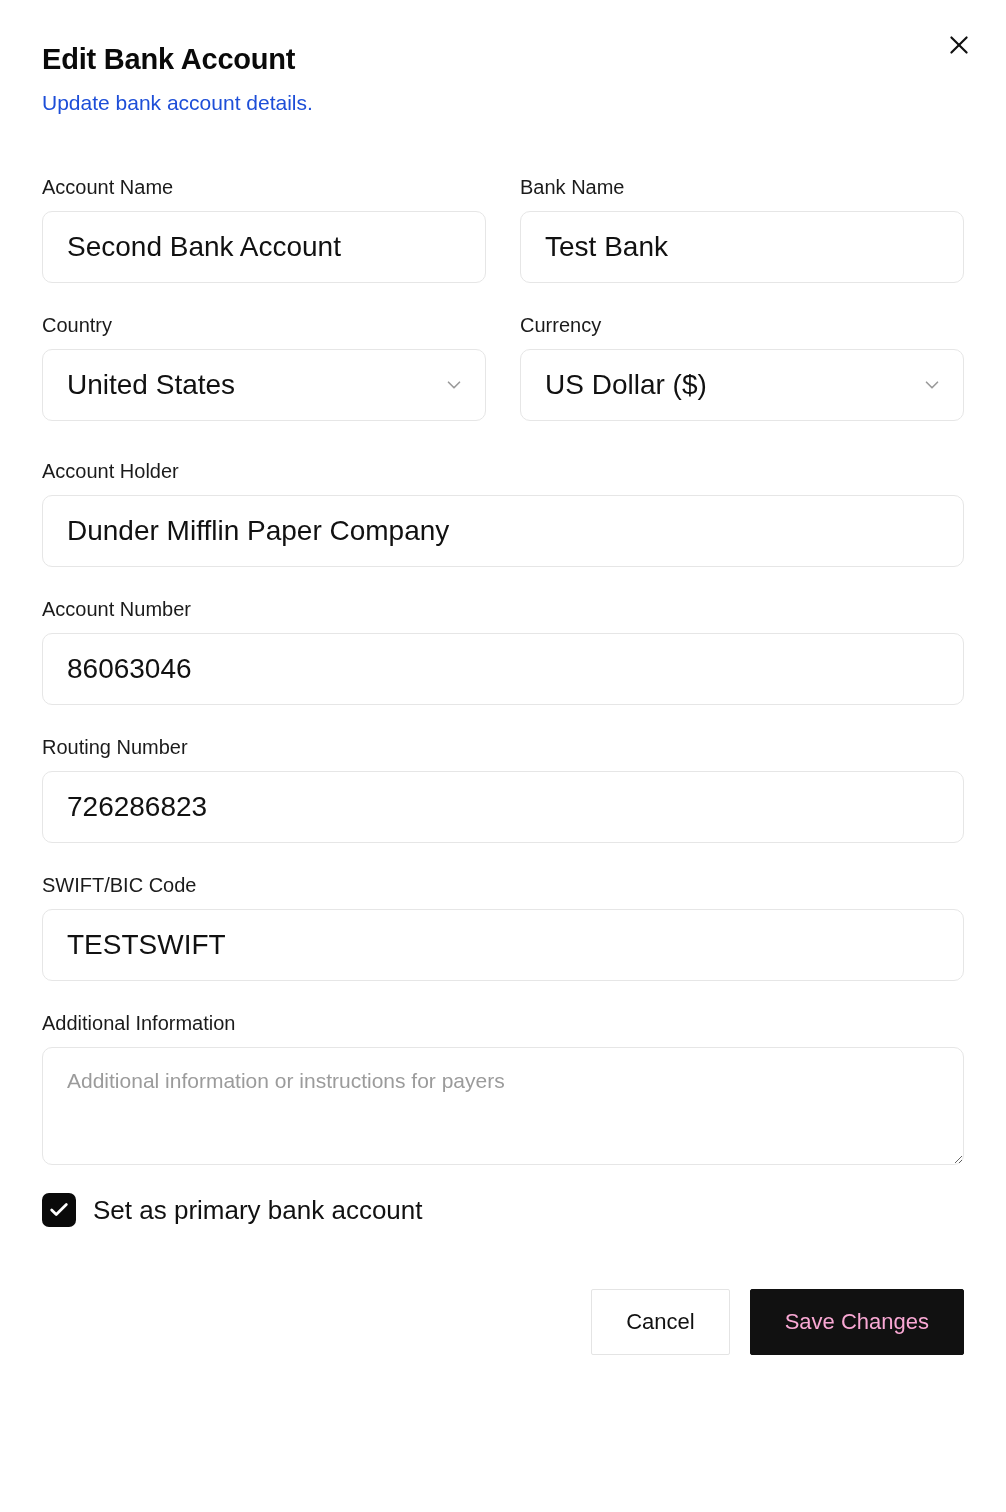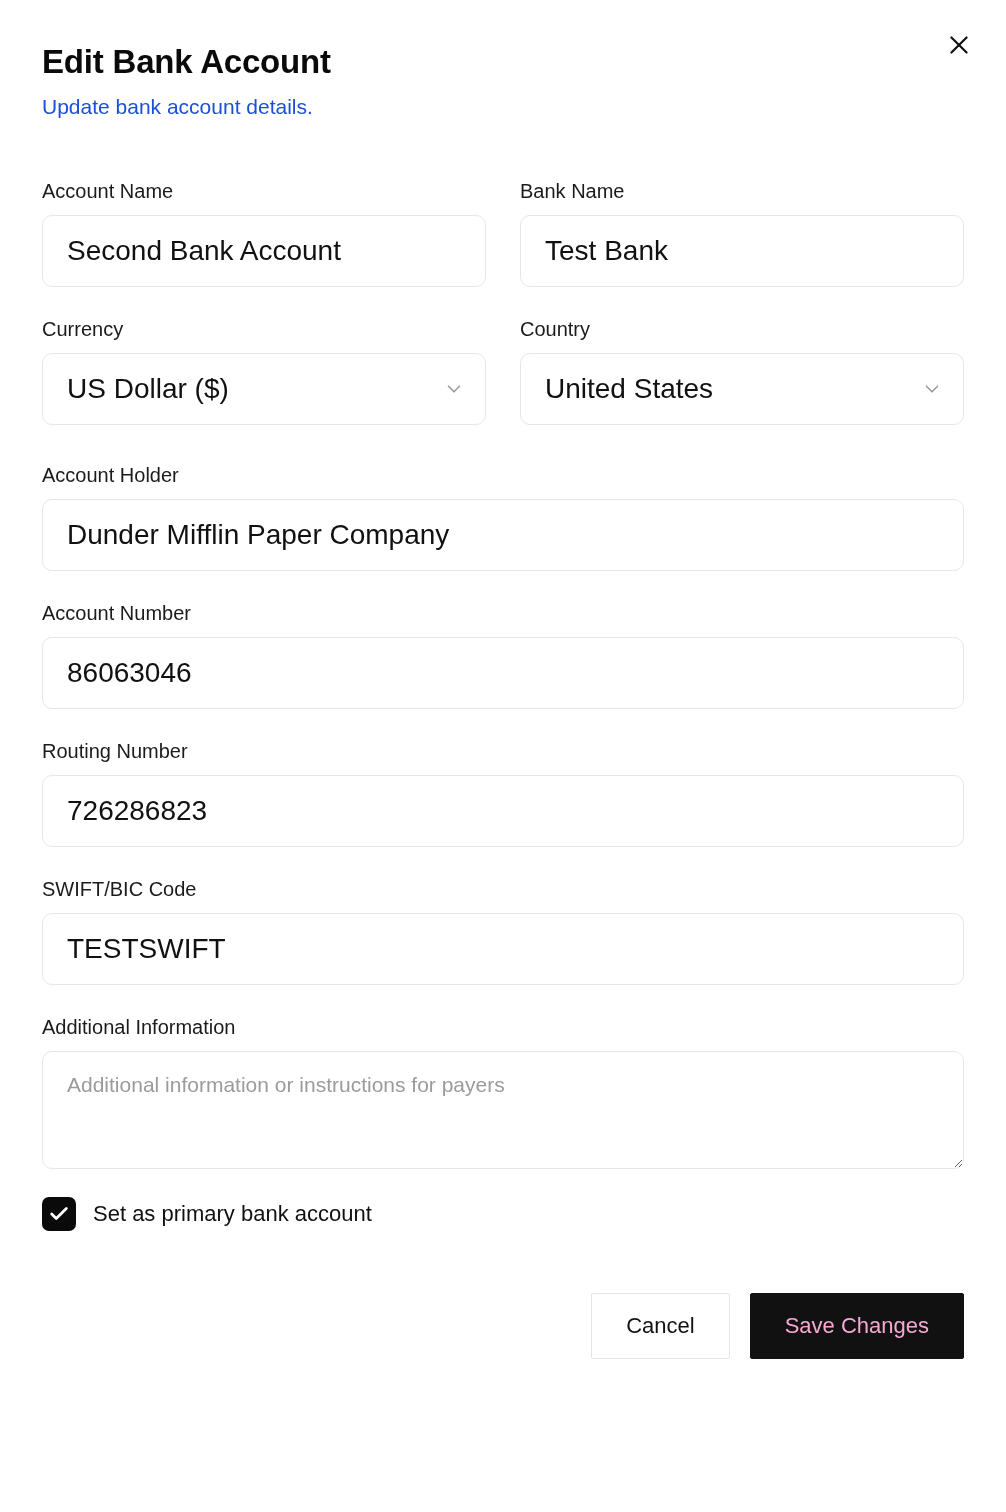--- a/index.html
+++ b/index.html
@@ -33,21 +33,21 @@
     cursor: pointer;
     padding: 0;
     color: #111111;
     display: flex;
     align-items: center;
     justify-content: center;
   }
   .close-btn svg { display: block; }
 
   .title {
-    font-size: 33px;
+    font-size: 29px;
     font-weight: bold;
     color: #0a0a0a;
     letter-spacing: -0.2px;
     margin: 0;
     line-height: 1.1;
     padding-top: 4px;
   }
   .subtitle {
     font-size: 21px;
     color: #1d4ed8;
@@ -125,21 +125,21 @@
     border-radius: 7px;
     background: #0a0a0a;
     display: flex;
     align-items: center;
     justify-content: center;
     cursor: pointer;
     flex: none;
   }
   .checkbox svg { display: block; }
   .checkbox-label {
-    font-size: 22px;
+    font-size: 26px;
     color: #111111;
     cursor: pointer;
   }
 
   .actions {
     display: flex;
     justify-content: flex-end;
     gap: 20px;
     margin-top: 62px;
   }
@@ -192,42 +192,42 @@
       </div>
       <div class="field">
         <label class="flabel">Bank Name</label>
         <div class="control">
           <span class="value">Test Bank</span>
         </div>
       </div>
     </div>
 
     <div class="row">
+      <div class="field">
+        <label class="flabel">Country</label>
+        <div class="control select">
+          <span class="value">United States</span>
+          <span class="chev">
+            <svg width="22" height="22" viewBox="0 0 24 24" fill="none" stroke="currentColor" stroke-width="1.8" stroke-linecap="round" stroke-linejoin="round">
+                <polyline points="6 9 12 15 18 9"></polyline>
+              </svg>
+          </span>
+        </div>
+      </div>
       <div class="field">
         <label class="flabel">Currency</label>
         <div class="control select">
           <span class="value">US Dollar ($)</span>
           <span class="chev">
             <svg width="22" height="22" viewBox="0 0 24 24" fill="none" stroke="currentColor" stroke-width="1.8" stroke-linecap="round" stroke-linejoin="round">
                 <polyline points="6 9 12 15 18 9"></polyline>
               </svg>
           </span>
         </div>
       </div>
-      <div class="field">
-        <label class="flabel">Country</label>
-        <div class="control select">
-          <span class="value">United States</span>
-          <span class="chev">
-            <svg width="22" height="22" viewBox="0 0 24 24" fill="none" stroke="currentColor" stroke-width="1.8" stroke-linecap="round" stroke-linejoin="round">
-                <polyline points="6 9 12 15 18 9"></polyline>
-              </svg>
-          </span>
-        </div>
-      </div>
     </div>
 
     <div class="field full" style="margin-top:8px;">
       <label class="flabel">Account Holder</label>
       <div class="control">
         <span class="value">Dunder Mifflin Paper Company</span>
       </div>
     </div>
 
     <div class="field full">

